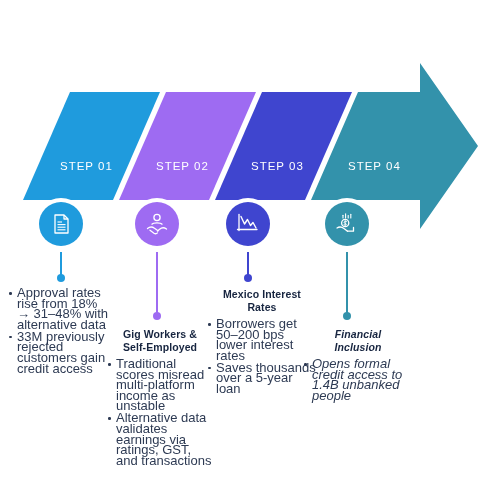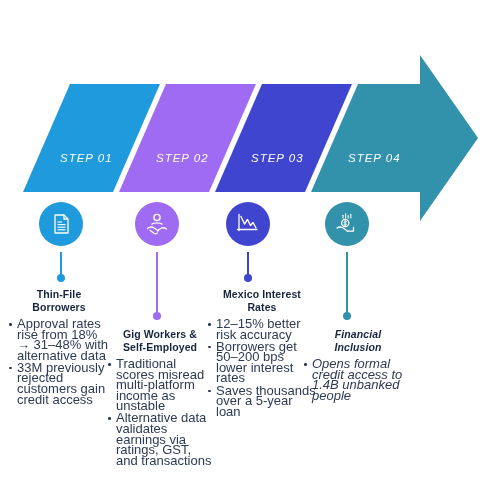--- a/index.html
+++ b/index.html
@@ -6,21 +6,21 @@
   body{
     width:500px;height:500px;
     background:#ffffff;
     font-family:"Liberation Sans", sans-serif;
     overflow:hidden;
     position:relative;
   }
   #stage{position:absolute;left:0;top:0;width:500px;height:500px;}
 
   
-  .band{position:absolute;left:0;top:8px;width:456px;height:280px;font-style:italic;}
+  .band{position:absolute;left:0;top:16px;width:456px;height:280px;}
   .band svg{display:block;}
 
   .steplabel{
     position:absolute;
     color:#ffffff;
     font-size:11.5px;
     letter-spacing:1.0px;
     font-weight:400;
     white-space:nowrap;
   }
@@ -156,24 +156,20 @@
   <div class="conn" style="left:156px;top:252px;height:62px;background:#9e6bf2;"></div>
   <div class="dot" style="left:153px;top:312px;background:#9e6bf2;"></div>
 
   <div class="conn" style="left:247px;top:252px;height:24px;background:#3f45cf;"></div>
   <div class="dot" style="left:244px;top:274px;background:#3f45cf;"></div>
 
   <div class="conn" style="left:346px;top:252px;height:62px;background:#3392ab;"></div>
   <div class="dot" style="left:343px;top:312px;background:#3392ab;"></div>
 
   <div class="col" style="left:8px;top:288px;width:102px;">
-    <h3>
-      <span>Thin-File</span><br>
-      <span>Borrowers</span>
-    </h3>
     <ul>
       <li>Approval rates rise from 18% → 31–48% with alternative data</li>
       <li>33M previously rejected customers gain credit access</li>
     </ul>
   </div>
 
   <div class="col" style="left:107px;top:328px;width:106px;">
     <h3>
       <span>Gig Workers &amp;</span><br>
       <span>Self-Employed</span>
@@ -183,21 +179,20 @@
       <li>Alternative data validates earnings via ratings, GST, and transactions</li>
     </ul>
   </div>
 
   <div class="col" style="left:207px;top:288px;width:110px;">
     <h3>
       <span>Mexico Interest</span><br>
       <span>Rates</span>
     </h3>
     <ul>
-      <li>12–15% better risk accuracy</li>
       <li>Borrowers get 50–200 bps lower interest rates</li>
       <li>Saves thousands over a 5-year loan</li>
     </ul>
   </div>
 
   <div class="col" style="left:303px;top:328px;width:110px;font-style:italic;">
     <h3>
       <span>Financial</span><br>
       <span>Inclusion</span>
     </h3>

